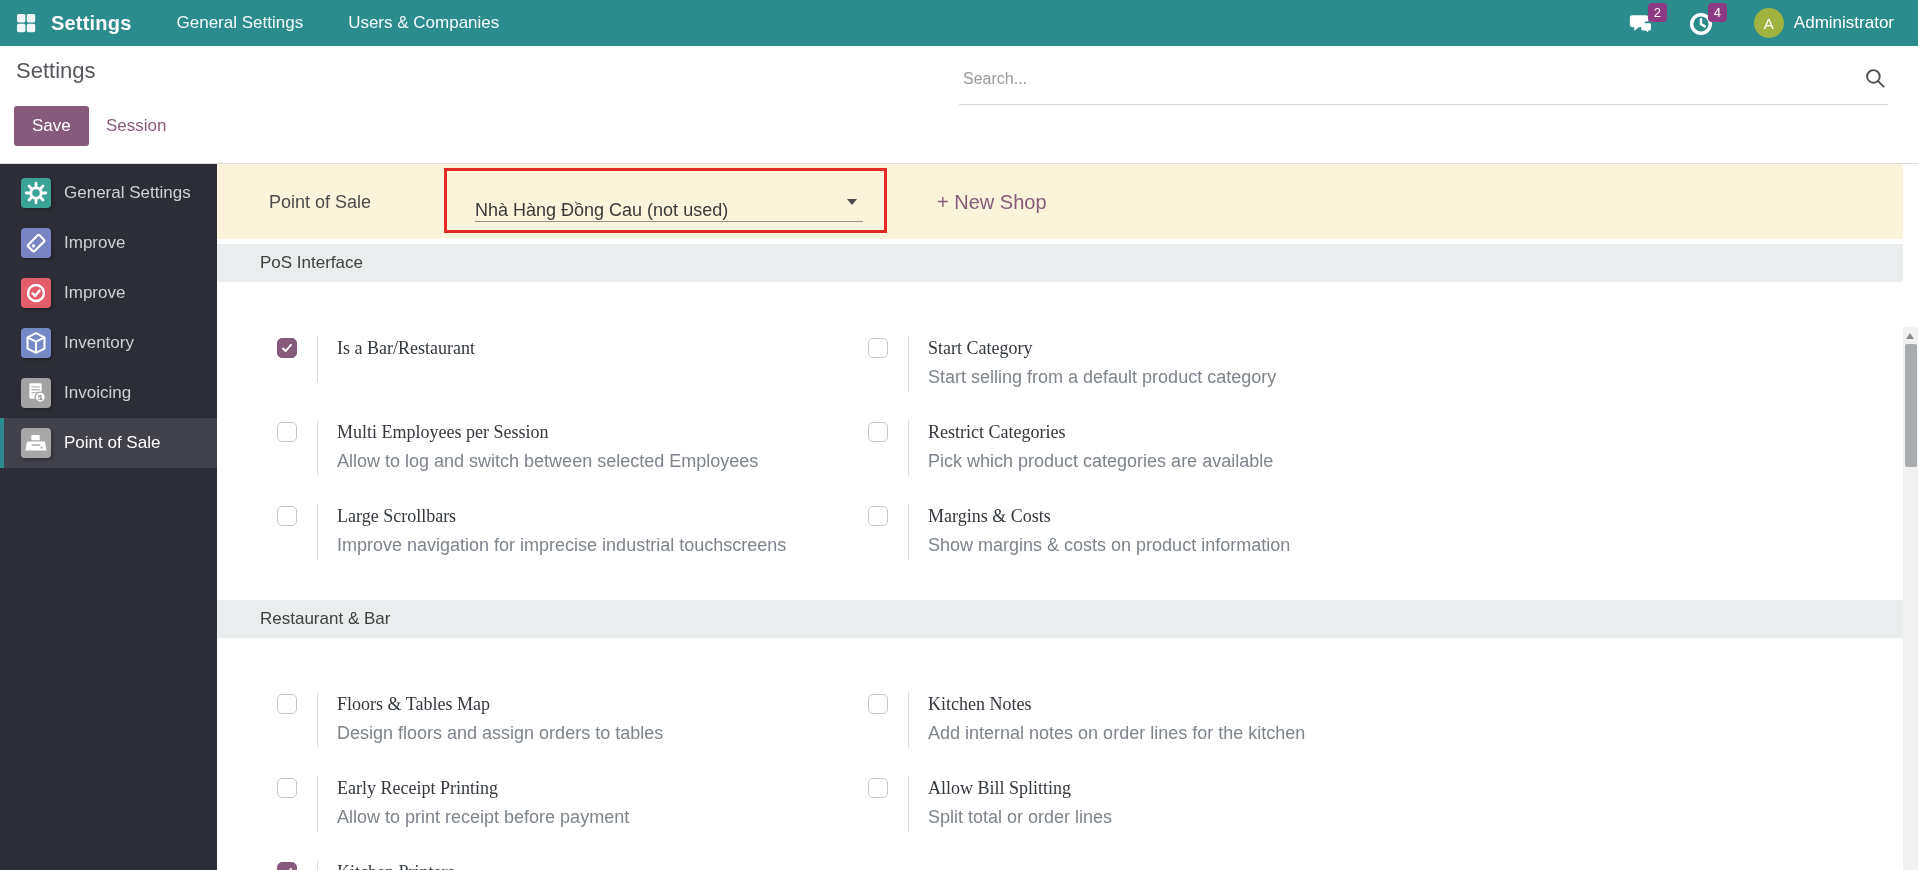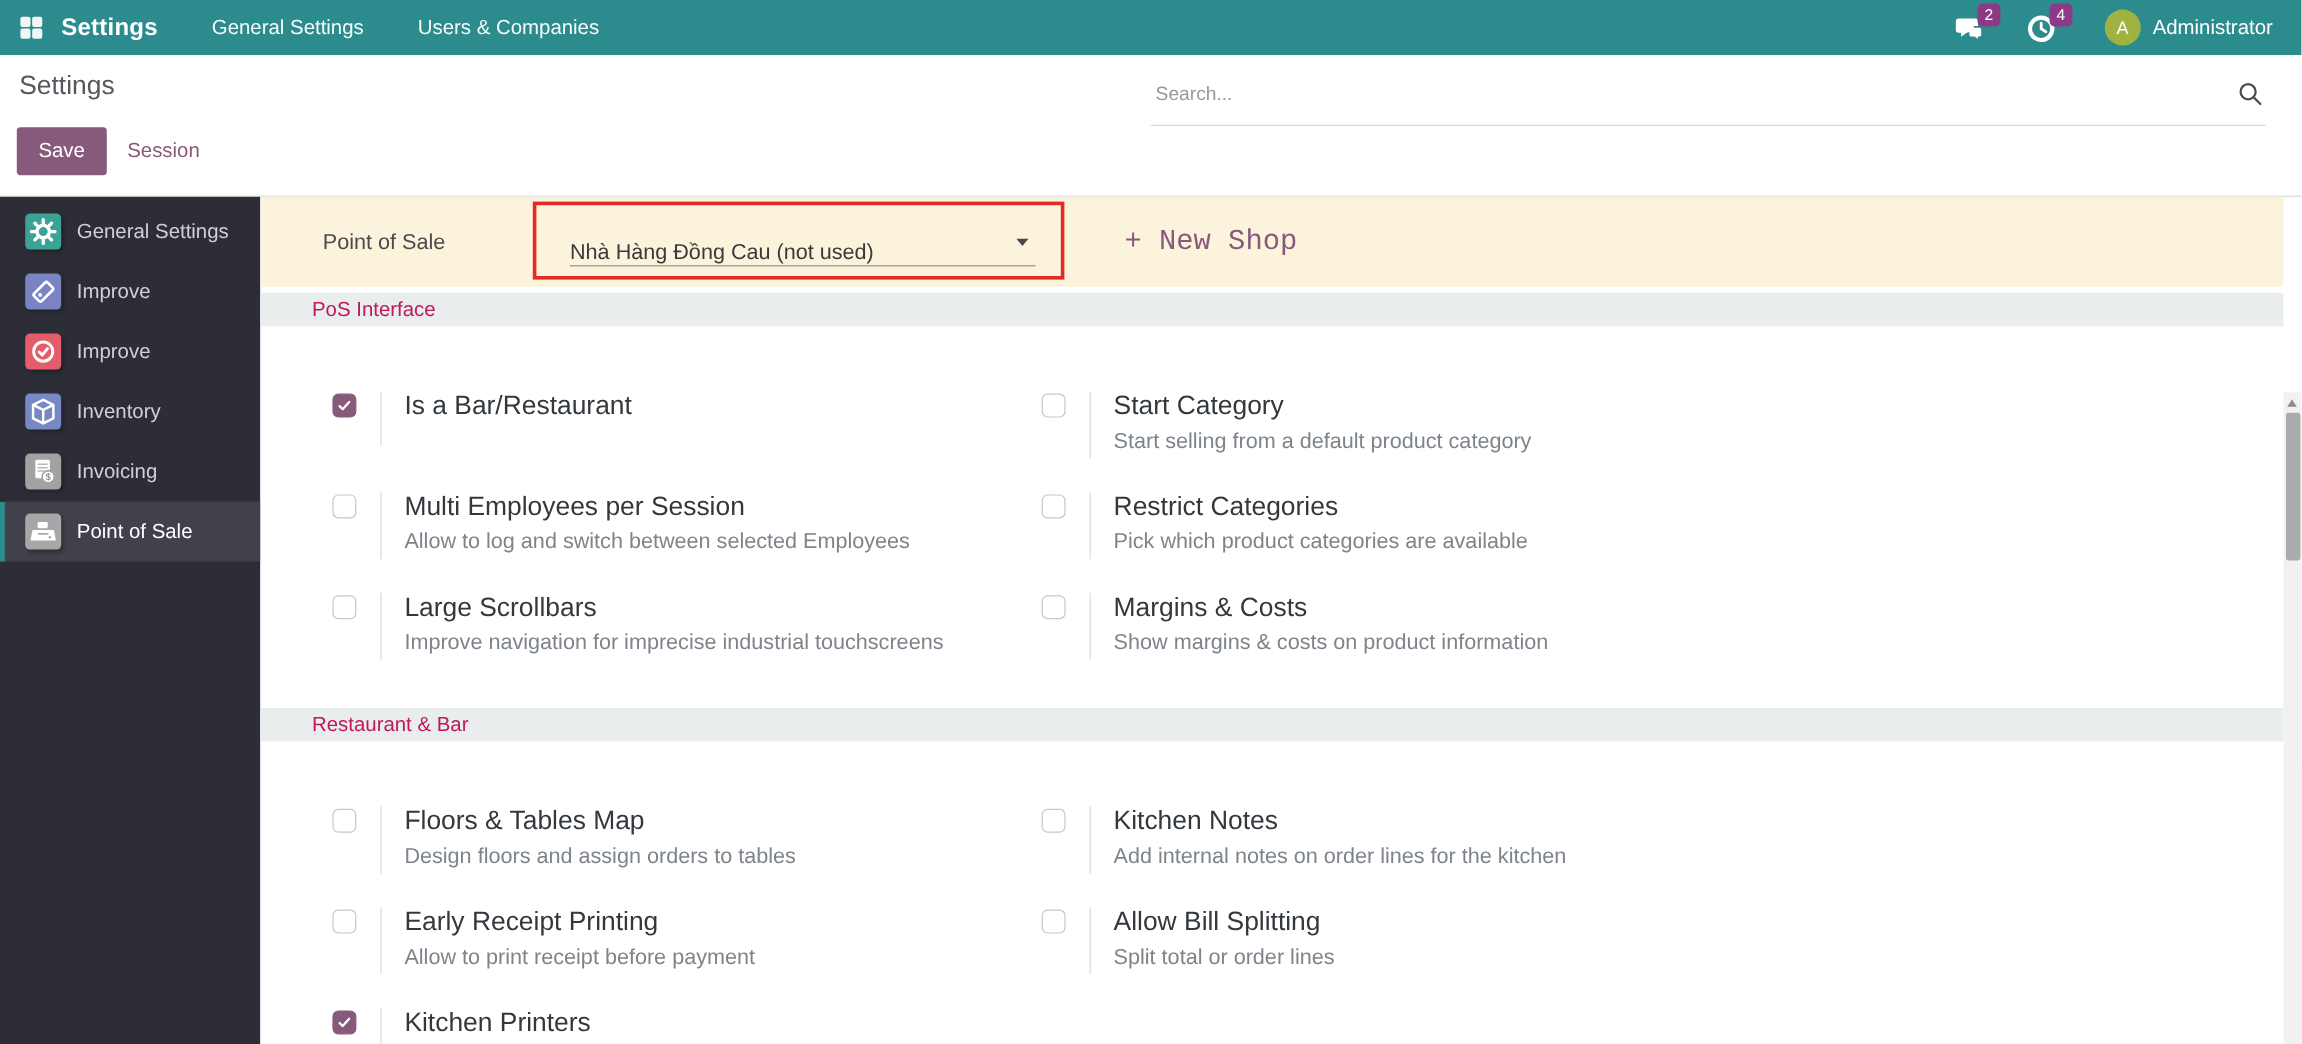--- a/index.html
+++ b/index.html
@@ -78,47 +78,47 @@
     border-bottom:1px solid #929292; display:flex; align-items:flex-end;
   }
   .shop-select-value { font-size:18px; color:#3a3a3a; }
   .caret-down {
     position:absolute; right:6px; top:19px; width:0; height:0;
     border-left:5px solid transparent; border-right:5px solid transparent;
     border-top:6px solid #4a4a4a;
   }
   .new-shop {
     position:absolute; left:720px; top:50%; transform:translateY(-50%);
-    color:var(--primary,#875a7b); font-size:24px; cursor:pointer;font-family:Liberation Mono, monospace;
+    color:var(--primary,#875a7b); font-size:20px; cursor:pointer;
   }
   .annotation-box {
     position:absolute; left:227px; top:4px; width:443px; height:65px;
     border:3px solid var(--highlight_border,#e42a26); pointer-events:none; z-index:5;
   }
 
   
   .section-header {
-    height:28px; background:#eaedee; display:flex; align-items:center;
-    padding-left:43px; font-size:17px; color:#be185d; margin-top:8px;
+    height:38px; background:#eaedee; display:flex; align-items:center;
+    padding-left:43px; font-size:17px; color:#404040; margin-top:8px;
   }
   .section-header:first-child { margin-top:5px; }
   .section-body {
     display:flex; flex-wrap:wrap; align-items:flex-start;
     width:1242px; padding:54px 0 4px 60px;
   }
   .setting-box { width:591px; display:flex; margin-bottom:28px; }
   .setting-left { width:40px; flex:none; padding-top:2px; }
   .checkbox {
     width:20px; height:20px; border:1px solid #c3c7cb; border-radius:5px;
     display:inline-flex; align-items:center; justify-content:center; background:#fff; cursor:pointer;
   }
   .checkbox.checked { background:var(--primary,#875a7b); border-color:var(--primary,#875a7b); }
   .checkbox svg { width:16px; height:16px; }
   .setting-right { flex:1; border-left:1px solid #d9dbde; padding-left:19px; min-height:46px; }
-  .setting-label { font-size:22px; color:#33383d; line-height:24px; cursor:pointer; }
+  .setting-label { font-size:18px; color:#33383d; line-height:24px; cursor:pointer;font-family:Liberation Serif, serif; }
   .setting-desc { font-size:18px; color:#7d848b; line-height:29px; margin-top:3px; }
 
   
   .scrollbar { position:absolute; right:0; top:163px; bottom:0; width:15px; background:#f1f1f1; }
   .scroll-up {
     position:absolute; top:6px; left:3px; width:0; height:0; cursor:pointer;
     border-left:4.5px solid transparent; border-right:4.5px solid transparent;
     border-bottom:6px solid #8a8a8a;
   }
   .scroll-thumb {

